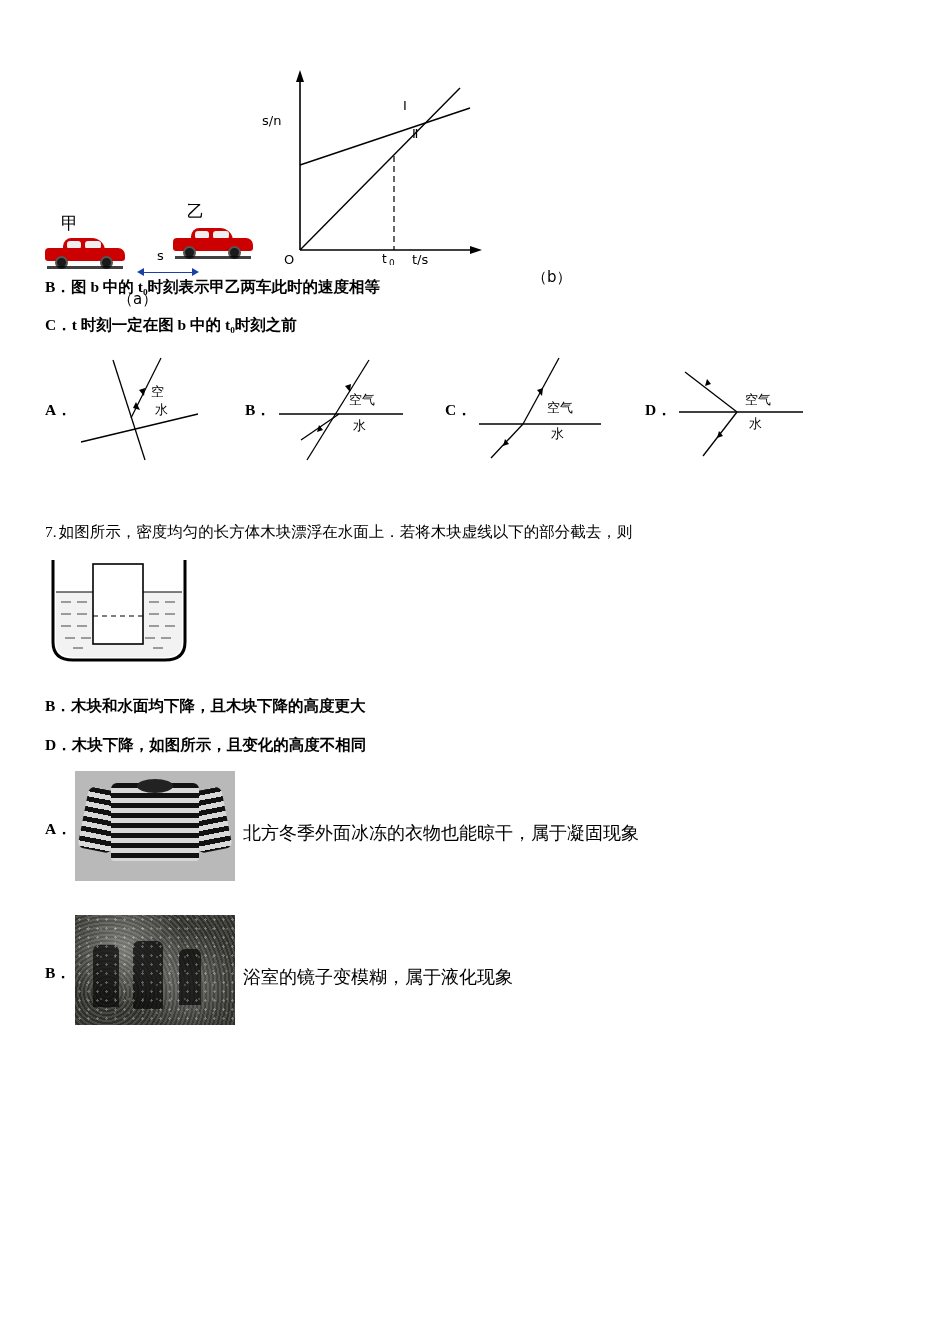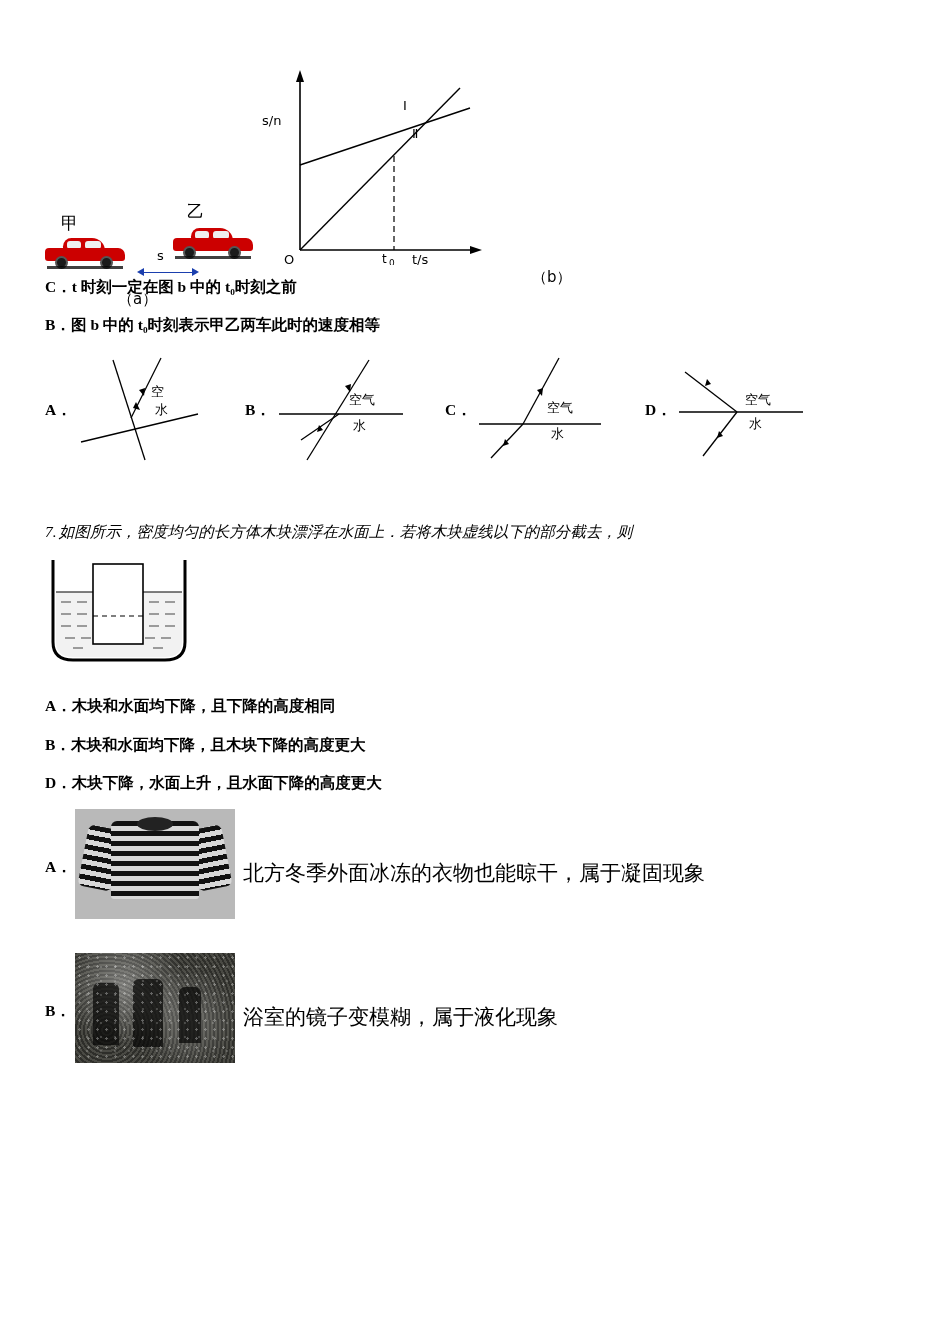--- a/index.html
+++ b/index.html
@@ -206,21 +206,21 @@
     left: 30px;
     top: 0;
     width: 160px;
     height: 110px;
     overflow: hidden;
   }
   .imgcap {
     position: absolute;
     left: 198px;
     top: 50px;
-    font-size: 21px;
+    font-size: 18px;
     font-family: "Liberation Serif", serif;
   }
   
   .sweater {
     width: 160px; height: 110px;
     background: #b9b9b9;
     position: relative;
   }
   .sw-body {
     position: absolute;
@@ -339,24 +339,24 @@
           <text x="129" y="206" font-family="DejaVu Sans, sans-serif" font-size="9">0</text>
           <text x="152" y="204" font-family="DejaVu Sans, sans-serif" font-size="13">t/s</text>
           <text x="143" y="50" font-family="DejaVu Sans, sans-serif" font-size="13">Ⅰ</text>
           <text x="152" y="78" font-family="DejaVu Sans, sans-serif" font-size="13">Ⅱ</text>
         </svg>
         <span class="cap-b">（b）</span>
       </div>
     </div>
 
     <p class="opt">
-      <span class="lab">C．</span><span>t 时刻一定在图 b 中的 t₀时刻之前</span>
+      <span class="lab">B．</span><span>图 b 中的 t₀时刻表示甲乙两车此时的速度相等</span>
     </p>
     <p class="opt">
-      <span class="lab">B．</span><span>图 b 中的 t₀时刻表示甲乙两车此时的速度相等</span>
+      <span class="lab">C．</span><span>t 时刻一定在图 b 中的 t₀时刻之前</span>
     </p>
 
 
     <div class="fig6">
 
       <div class="f6item" style="left:0px;">
         <span class="f6lab">A．</span>
         <svg width="150" height="115" viewBox="0 0 150 115" style="position:absolute;left:28px;top:0;">
           <line x1="8" y1="90" x2="125" y2="62" stroke="#000" stroke-width="1.3"></line>
           <line x1="40" y1="8" x2="72" y2="108" stroke="#000" stroke-width="1.3"></line>
@@ -401,21 +401,21 @@
           <line x1="12" y1="20" x2="64" y2="60" stroke="#000" stroke-width="1.3"></line>
           <line x1="64" y1="60" x2="30" y2="104" stroke="#000" stroke-width="1.3"></line>
           <polygon points="32,34 38,32 34,27" fill="#000"></polygon>
           <polygon points="44,86 50,84 46,79" fill="#000"></polygon>
           <text x="72" y="52" font-family="DejaVu Sans, sans-serif" font-size="13">空气</text>
           <text x="76" y="76" font-family="DejaVu Sans, sans-serif" font-size="13">水</text>
         </svg>
       </div>
     </div>
 
-    <p class="q" style="margin-top:48px;font-style:italic;">
+    <p class="q" style="margin-top:48px;">
       <span class="qnum">7.</span><span>如图所示，密度均匀的长方体木块漂浮在水面上．若将木块虚线以下的部分截去，则</span>
     </p>
 
     <div class="fig7">
       <svg width="160" height="112" viewBox="0 0 160 112" style="position:absolute;left:0;top:0;">
 
         <path d="M8,4 L8,86 Q8,104 28,104 L120,104 Q140,104 140,86 L140,4" fill="none" stroke="#000" stroke-width="3"></path>
 
         <path d="M11,36 L11,86 Q11,101 28,101 L120,101 Q137,101 137,86 L137,36 Z" fill="#f2f2f2" stroke="none"></path>
 
@@ -442,27 +442,24 @@
             <line x1="108" y1="92" x2="118" y2="92"></line>
         </g>
 
         <rect x="48" y="8" width="50" height="80" fill="#ffffff" stroke="#000" stroke-width="1.6"></rect>
 
         <line x1="48" y1="60" x2="98" y2="60" stroke="#000" stroke-width="1.2" stroke-dasharray="5,4"></line>
       </svg>
     </div>
 
     <p class="opt">
-      <span class="lab">A．</span><span>木块和水面均下降，且下降的高度相同</span>
-    </p>
-    <p class="opt">
       <span class="lab">B．</span><span>木块和水面均下降，且木块下降的高度更大</span>
     </p>
     <p class="opt">
-      <span class="lab">D．</span><span>木块下降，水面上升，且水面下降的高度更大</span>
+      <span class="lab">D．</span><span>木块下降，如图所示，且变化的高度不相同</span>
     </p>
 
 
     <div class="imgrow" style="margin-top:14px;">
       <span class="imglab">A．</span>
       <div class="imgbox">
         <div class="sweater">
           <div class="sw-arm l"></div>
           <div class="sw-arm r"></div>
           <div class="sw-body"></div>

